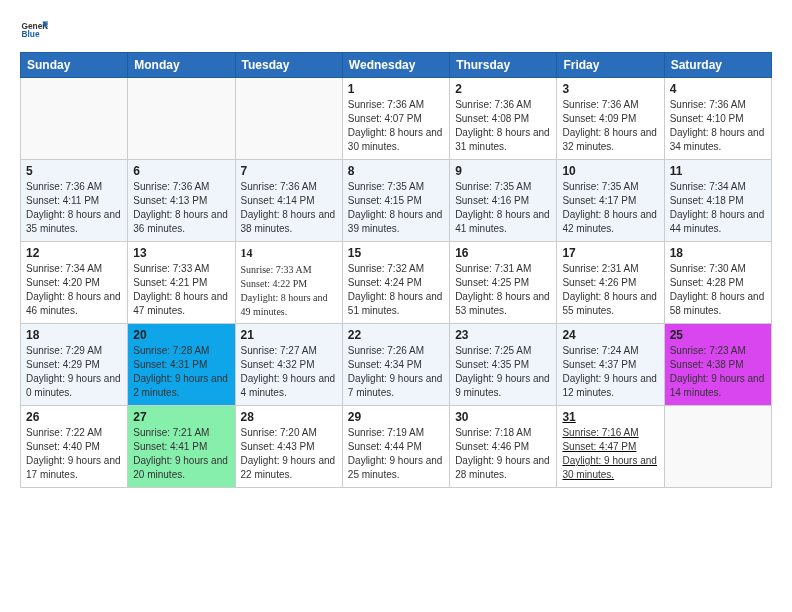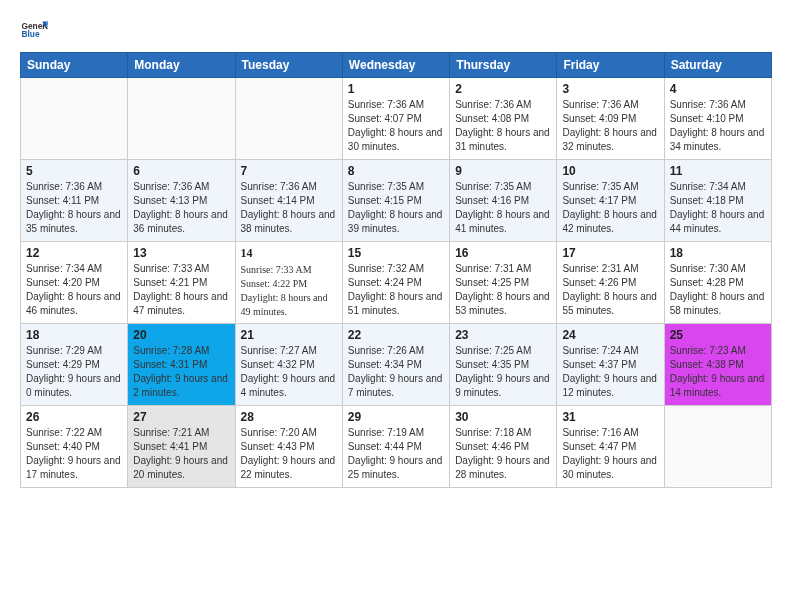--- a/index.html
+++ b/index.html
@@ -309,21 +309,21 @@
           </td>
         </tr>
         <tr class="week-row">
           <td style="background: rgb(255, 255, 255);">
             <div class="day-number">26</div>
             <div class="day-detail">Sunrise: 7:22 AM
 Sunset: 4:40 PM
 Daylight: 9 hours
 and 17 minutes.</div>
           </td>
-          <td style="background: #e5e5e5;">
+          <td style="background: #86efac;">
             <div class="day-number">27</div>
             <div class="day-detail">Sunrise: 7:21 AM
 Sunset: 4:41 PM
 Daylight: 9 hours
 and 20 minutes.</div>
           </td>
           <td style="background: rgb(255, 255, 255);">
             <div class="day-number">28</div>
             <div class="day-detail">Sunrise: 7:20 AM
 Sunset: 4:43 PM
@@ -337,21 +337,21 @@
 Daylight: 9 hours
 and 25 minutes.</div>
           </td>
           <td style="background: rgb(255, 255, 255);">
             <div class="day-number">30</div>
             <div class="day-detail">Sunrise: 7:18 AM
 Sunset: 4:46 PM
 Daylight: 9 hours
 and 28 minutes.</div>
           </td>
-          <td style="background: rgb(255, 255, 255);">
+          <td style="background: rgb(255, 255, 255); text-decoration: underline;">
             <div class="day-number">31</div>
             <div class="day-detail">Sunrise: 7:16 AM
 Sunset: 4:47 PM
 Daylight: 9 hours
 and 30 minutes.</div>
           </td>
           <td class="empty-cell" style="background: rgb(249, 249, 249);"></td>
         </tr>
       </tbody>
   </table>

